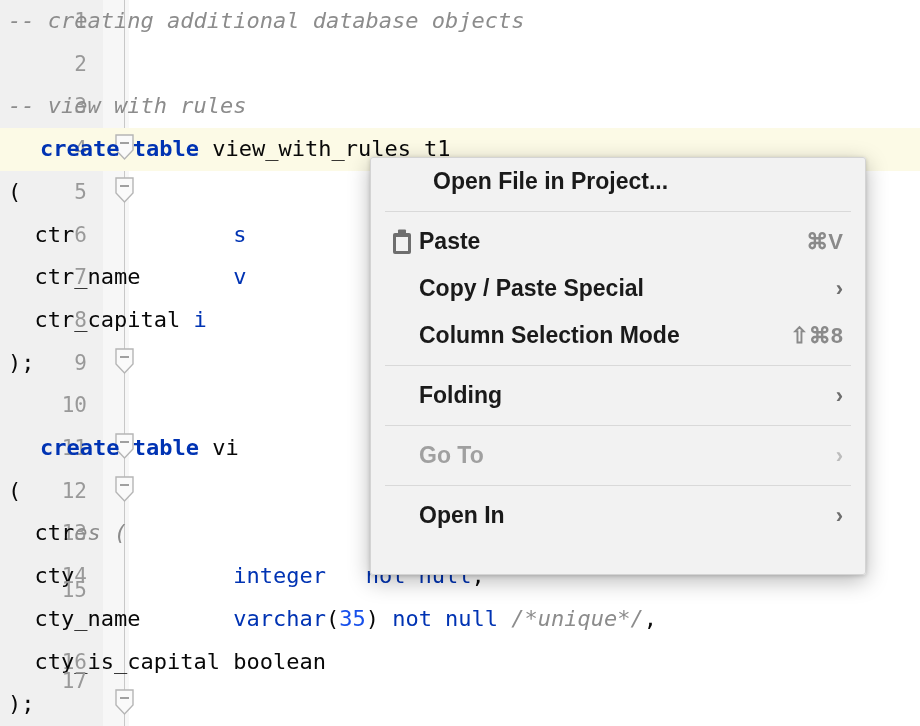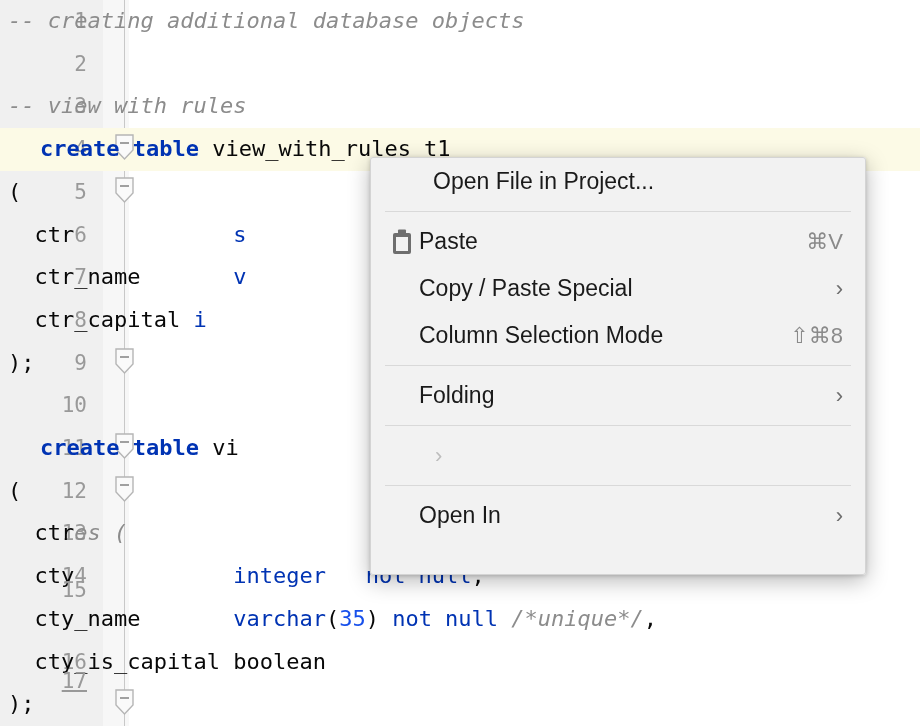--- a/index.html
+++ b/index.html
@@ -134,20 +134,21 @@
     left: 370px;
     top: 157px;
     width: 496px;
     height: 418px;
     background: #f2f2f2;
     border-radius: 3px;
     border: 1px solid #d4d4d4;
     box-sizing: border-box;
     overflow: hidden;
     font-family: "Liberation Sans", sans-serif;
+    font-weight: bold;
   }
 
   .mi {
     position: relative;
     display: flex;
     align-items: center;
     height: 47px;
     padding: 0 22px 0 14px;
     box-sizing: border-box;
     cursor: default;
@@ -275,21 +276,21 @@
         <div class="line" style="top: 555.1px; left: 0px;"></div>
         <div class="linenum" style="top: 555.1px;">14</div>
         <div class="code-text" style="top: 555.1px;"><span class="plain">  cty            </span><span class="kw2">integer</span><span class="plain">   </span><span class="kw2">not null</span><span class="plain">,</span></div>
         <div class="line" style="top: 597.8px; left: 0px;"></div>
         <div class="linenum" style="top: 569px;">15</div>
         <div class="code-text" style="top: 597.8px;"><span class="plain">  cty_name       </span><span class="kw2">varchar</span><span class="plain">(</span><span class="num">35</span><span class="plain">) </span><span class="kw2">not null</span><span class="plain"> </span><span class="cmt">/*unique*/</span><span class="plain">,</span></div>
         <div class="line" style="top: 640.5px; left: 0px;"></div>
         <div class="linenum" style="top: 640.5px;">16</div>
         <div class="code-text" style="top: 640.5px;"><span class="plain">  cty_is_capital boolean</span></div>
         <div class="line" style="top: 683.2px; left: 0px;"></div>
-        <div class="linenum" style="top: 660px; text-decoration: underline;">17</div>
+        <div class="linenum" style="top: 660px;">17</div>
         <div class="fold-marker" style="top: 689.2px;">
           <svg width="23" height="30" viewBox="0 0 23 30">
             <path d="M3 1 H20 V16 L11.5 25 L3 16 Z" fill="#fafafa" stroke="#b5b5b5" stroke-width="1.4"></path>
             <line x1="7" y1="9" x2="16" y2="9" stroke="#8a8a8a" stroke-width="1.6"></line>
           </svg>
         </div>
         <div class="code-text" style="top: 683.2px;"><span class="plain">);</span></div>
       </div>
   </div>
 
@@ -323,20 +324,21 @@
       </div>
       <div class="sep"></div>
       <div class="mi">
         <div class="mi-icon"></div>
         <div class="mi-label">Folding</div>
         <div class="mi-arrow">›</div>
       </div>
       <div class="sep"></div>
       <div class="mi disabled">
         <div class="mi-icon"></div>
+        <div class="mi-label">Go To</div>
         <div class="mi-arrow">›</div>
       </div>
       <div class="sep"></div>
       <div class="mi">
         <div class="mi-icon"></div>
         <div class="mi-label">Open In</div>
         <div class="mi-arrow">›</div>
       </div>
     </div>
 

